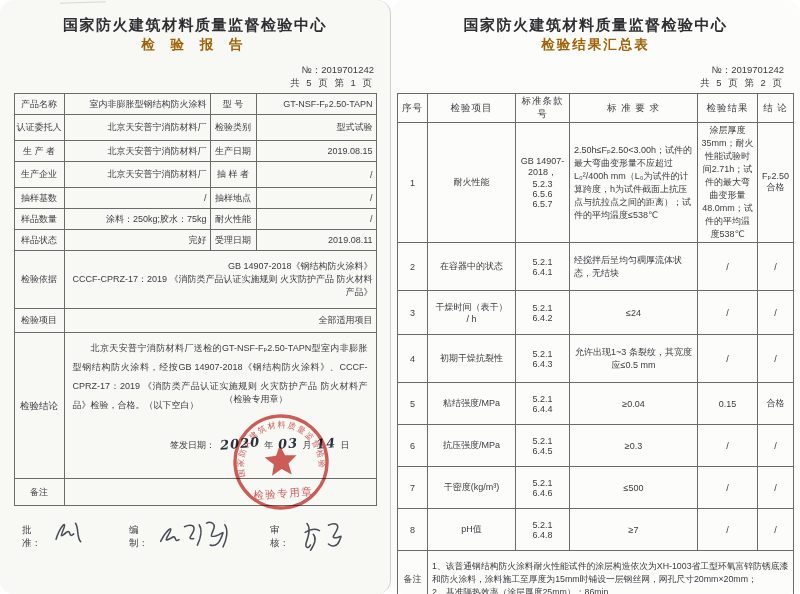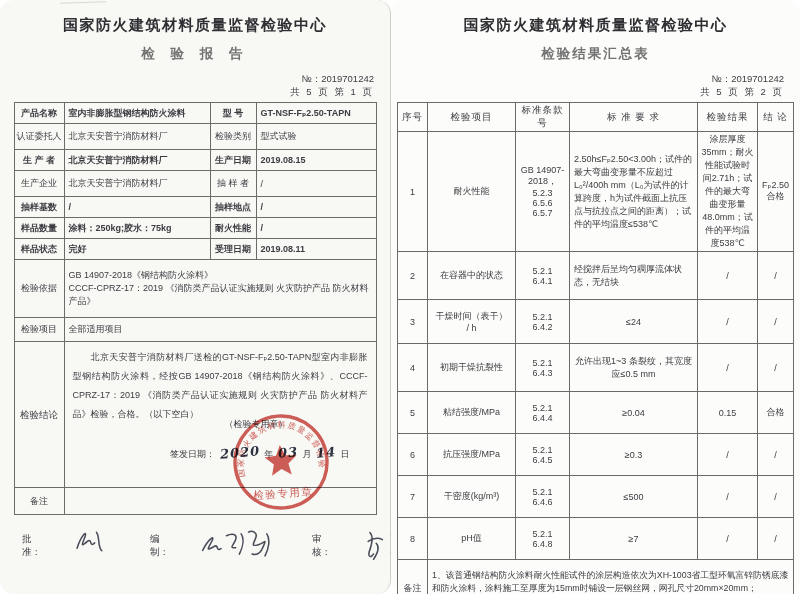--- a/index.html
+++ b/index.html
@@ -12,61 +12,61 @@
   }
   .page{position:absolute;top:0;height:594px;border-radius:14px;}
   .page-left{left:0;width:390px;background:#f8f8f5;border-right:1px solid #cfcfca;}
   .page-right{left:391px;width:409px;background:#fcfcfa;}
 
   .doc-title{
     text-align:center;font-weight:bold;color:#2e2e33;
     font-size:15px;letter-spacing:1.5px;margin-top:16px;
   }
   .doc-subtitle{
-    text-align:center;font-weight:bold;color:#737373;
-    font-size:13.5px;letter-spacing:6px;margin-top:10px;
+    text-align:center;font-weight:bold;color:#a16207;
+    font-size:13.5px;letter-spacing:6px;margin-top:1px;
   }
   .meta-line{
     display:flex;justify-content:space-between;align-items:flex-end;
     font-size:9.5px;color:#3c3c42;margin:10px 16px 3px 16px;flex-direction:column;
   }
   .meta-line .pageinfo{letter-spacing:2px;}
 
   table{border-collapse:collapse;table-layout:fixed;}
   td{border:1px solid #6b6b68;font-size:9px;color:#3c3c42;
      padding:1px 3px;overflow:hidden;vertical-align:middle;}
   .pre{white-space:pre-line;}
 
   
   .tbl-left{width:362px;margin:2px auto 0 auto;}
   .tbl-left td.lab{text-align:center;padding:1px 1px;}
-  .tbl-left td.val{text-align:left;padding-left:4px;}
-  .h22{height:21px;font-weight:bold;}
+  .tbl-left td.val{text-align:right;padding-left:4px;}
+  .h22{height:21px;}
   .h28{height:26px;}
   .basis-row{height:58px;}
   .items-row{height:24px;}
   .conc-row{height:146px;}
   .remark-row-l{height:27px;}
   td.vert{
     text-align:center;line-height:2.9;letter-spacing:0;
     word-break:break-all;padding:0 14px;font-size:9.5px;
   }
   .conc-cell{position:relative;vertical-align:top;padding:6px 8px 4px 8px;}
   .conc-text{font-size:9px;line-height:2.1;text-indent:2em;text-align:justify;}
-  .stamp-note{position:absolute;right:88px;top:76px;font-size:9px;}
+  .stamp-note{position:absolute;right:88px;top:60px;font-size:9px;}
   .issue-line{position:absolute;right:26px;top:103px;font-size:9px;white-space:nowrap;}
   .hand{
     font-size:13px;font-weight:bold;font-style:italic;color:#2d3240;
     display:inline-block;transform:rotate(-5deg);letter-spacing:1px;
     margin:0 2px;font-family:"DejaVu Serif",serif;
   }
 
   
   .sig-row{display:flex;margin:10px 10px 0 22px;align-items:flex-start;}
-  .sig-item{display:flex;align-items:flex-start;margin-right:34px;gap:21px;}
+  .sig-item{display:flex;align-items:flex-start;margin-right:34px;}
   .sig-item .sig-label{font-size:9.5px;padding-top:8px;}
   .sig-item svg{margin-left:2px;}
   .sig-stroke{fill:none;stroke:#2e3340;stroke-width:1.7;
     stroke-linecap:round;stroke-linejoin:round;opacity:.88;}
 
   
   .stamp{
     position:absolute;left:231px;top:412px;width:100px;height:100px;
     mix-blend-mode:multiply;opacity:.85;transform:rotate(-4deg);
     pointer-events:none;

